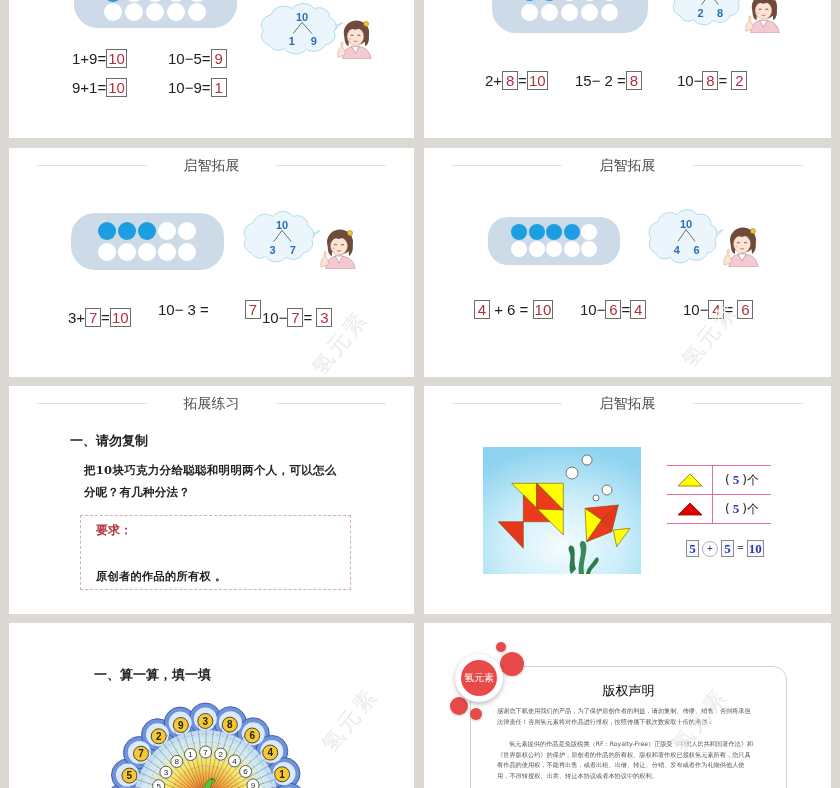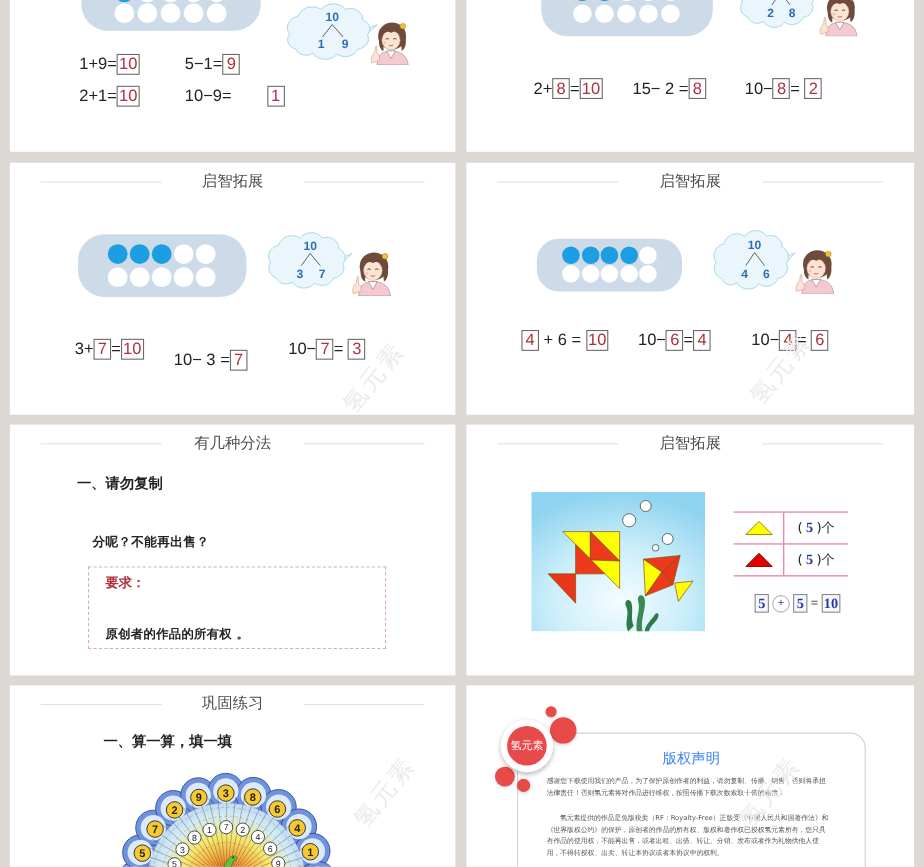--- a/index.html
+++ b/index.html
@@ -36,21 +36,21 @@
 .tt-row{display:flex;height:29px;border-bottom:1px solid #e56a9c;}
 .tt-shape{width:46px;border-right:1px solid #e56a9c;display:flex;align-items:center;justify-content:center;}
 .tt-count{flex:1;display:flex;align-items:center;justify-content:center;font-size:12px;color:#222;white-space:pre;}
 .tt-num{font-family:"Liberation Serif",serif;font-weight:bold;color:#2a3aa0;font-size:13px;padding:0 3px;}
 .beq-row{position:absolute;left:262px;top:154px;display:flex;align-items:center;gap:3px;}
 .bbox{display:inline-block;height:17px;min-width:13px;padding:0 1px;border:1px solid #8a8a8a;background:#f7f8ff;font-family:"Liberation Serif",serif;font-weight:bold;font-size:13px;line-height:15px;color:#2a3aa0;text-align:center;}
 .bcircle{display:inline-flex;align-items:center;justify-content:center;width:16px;height:16px;border:1px solid #b5b5b5;border-radius:50%;font-family:"Liberation Sans",sans-serif;font-size:10px;color:#2a3aa0;background:#fff;}
 .bsym{font-family:"Liberation Serif",serif;font-weight:bold;font-size:12px;color:#555;}
 .peacock{position:absolute;left:90px;top:75px;width:215px;height:154px;}
 .card{position:absolute;left:46px;top:43px;width:317px;height:210px;border:1px solid #d2d2d2;border-radius:14px;background:#fff;}
-.card-title{position:absolute;left:0;right:0;top:15px;text-align:center;font-size:13px;line-height:18px;color:#3b82f6;}
+.card-title{position:absolute;left:0;right:0;top:15px;text-align:center;font-size:13px;line-height:18px;color:#000000;}
 .cp{position:absolute;left:26px;width:258px;font-size:6.2px;line-height:10.5px;color:#555;margin:0;}
 .cp.indent{text-indent:12px;}
 .logo{position:absolute;left:31px;top:31px;width:48px;height:48px;border-radius:50%;background:#fff;box-shadow:0 2px 5px rgba(0,0,0,.28);z-index:2;}
 .logo-inner{position:absolute;left:6px;top:6px;width:36px;height:36px;border-radius:50%;background:#e84a4a;display:flex;align-items:center;justify-content:center;}
 .logo-text{color:#fff;font-size:10px;white-space:nowrap;}
 .bub{position:absolute;border-radius:50%;background:#e84a4a;z-index:2;box-shadow:0 1px 3px rgba(0,0,0,.2);}
 </style>
 </head>
 <body>
 
@@ -95,28 +95,28 @@
       <circle cx="16.5" cy="21.5" r="1.3" fill="#f6b3b3" opacity="0.7"></circle>
       <circle cx="33" cy="6" r="2.6" fill="#f1c232" stroke="#8a6d00" stroke-width="0.4"></circle>
       <path d="M4,40 C3,35 5,32 7,30 L7.5,25 C8,24 9,24 9,25 L9,31 C11,32 12,35 11,38 Z" fill="#fde3d3" stroke="#c49a86" stroke-width="0.5"></path>
     </svg>
   </div>
   <div class="eq" style="left:63px;top:140px;">
     <span class="eq-t">1+9=</span>
     <span class="eq-box">10</span>
   </div>
   <div class="eq" style="left:159px;top:140px;">
-    <span class="eq-t">5−1=</span>
+    <span class="eq-t">10−5=</span>
     <span class="eq-box">9</span>
   </div>
   <div class="eq" style="left:63px;top:169px;">
-    <span class="eq-t">2+1=</span>
+    <span class="eq-t">9+1=</span>
     <span class="eq-box">10</span>
   </div>
-  <div class="eq" style="left:159px;top:169px;gap:32px;">
+  <div class="eq" style="left:159px;top:169px;">
     <span class="eq-t">10−9=</span>
     <span class="eq-box">1</span>
   </div>
 </section>
 
 <section class="slide right" style="left:424px;top:-91px;">
   <div class="dotbox" style="left:68px;top:67px;width:156px;height:57px;--d:17px;">
     <div class="dotrow" style="left:29px;top:8px;gap:3px;">
       <span class="dot" data-state="blue"></span>
       <span class="dot" data-state="blue"></span>
@@ -222,21 +222,21 @@
       <circle cx="33" cy="6" r="2.6" fill="#f1c232" stroke="#8a6d00" stroke-width="0.4"></circle>
       <path d="M4,40 C3,35 5,32 7,30 L7.5,25 C8,24 9,24 9,25 L9,31 C11,32 12,35 11,38 Z" fill="#fde3d3" stroke="#c49a86" stroke-width="0.5"></path>
     </svg>
   </div>
   <div class="eq" style="left:59px;top:160px;">
     <span class="eq-t">3+</span>
     <span class="eq-box">7</span>
     <span class="eq-t">=</span>
     <span class="eq-box">10</span>
   </div>
-  <div class="eq" style="left:149px;top:170px;">
+  <div class="eq" style="left:149px;top:152px;gap:36px;">
     <span class="eq-t">10− 3 =</span>
     <span class="eq-box">7</span>
   </div>
   <div class="eq" style="left:253px;top:160px;">
     <span class="eq-t">10−</span>
     <span class="eq-box">7</span>
     <span class="eq-t">= </span>
     <span class="eq-box">3</span>
   </div>
   <span class="wm" style="left:331px;top:195px;">氢元素</span>
@@ -306,25 +306,26 @@
     <span class="eq-box">4</span>
     <span class="eq-t">= </span>
     <span class="eq-box">6</span>
   </div>
   <span class="wm" style="left:286px;top:187px;">氢元素</span>
 </section>
 
 <section class="slide short" style="left:9px;top:386px;">
   <div class="hdr">
     <span class="hline l"></span>
-    <span class="htitle">有几种分法</span>
+    <span class="htitle">拓展练习</span>
     <span class="hline r"></span>
   </div>
   <div class="sec" style="left:61px;top:47px;">一、请勿复制</div>
-  <div class="qline" style="top:99px;">分呢？不能再出售？</div>
+  <div class="qline" style="top:77px;">把10块巧克力分给聪聪和明明两个人，可以怎么</div>
+  <div class="qline" style="top:99px;">分呢？有几种分法？</div>
   <div class="reqbox">
     <div class="req-label">要求：</div>
     <div class="req-line" style="top:53px;">原创者的作品的所有权 。</div>
   </div>
 </section>
 
 <section class="slide right short" style="left:424px;top:386px;">
   <div class="hdr">
     <span class="hline l"></span>
     <span class="htitle">启智拓展</span>
@@ -393,25 +394,20 @@
   <div class="beq-row">
     <span class="bbox">5</span>
     <span class="bcircle">+</span>
     <span class="bbox">5</span>
     <span class="bsym">=</span>
     <span class="bbox">10</span>
   </div>
 </section>
 
 <section class="slide" style="left:9px;top:623px;">
-  <div class="hdr">
-    <span class="hline l"></span>
-    <span class="htitle">巩固练习</span>
-    <span class="hline r"></span>
-  </div>
   <div class="sec" style="left:48px;top:44px;margin-left:37px;">一、算一算，填一填</div>
   <div class="peacock">
     <svg viewBox="0 0 215 154" width="215" height="154">
       <defs>
         <radialGradient id="pcGrad" cx="107" cy="104" r="74" gradientUnits="userSpaceOnUse">
           <stop offset="0" stop-color="#e8401c"></stop>
           <stop offset="0.3" stop-color="#f7a238"></stop>
           <stop offset="0.55" stop-color="#f8e66a"></stop>
           <stop offset="0.82" stop-color="#d4ecf4"></stop>
           <stop offset="1" stop-color="#bcd7f3"></stop>

